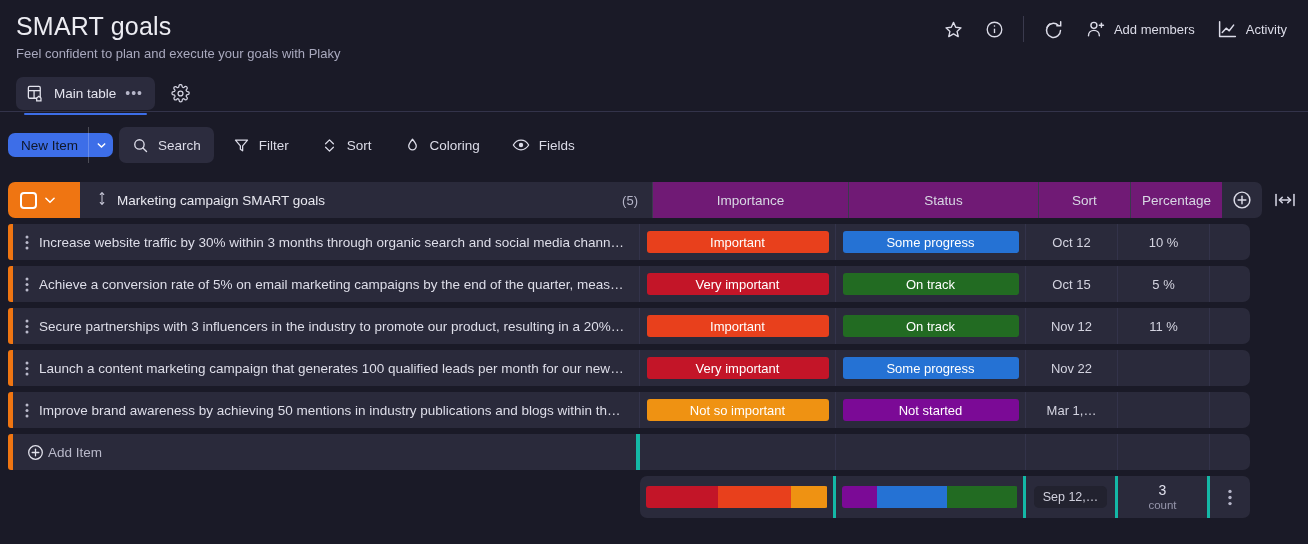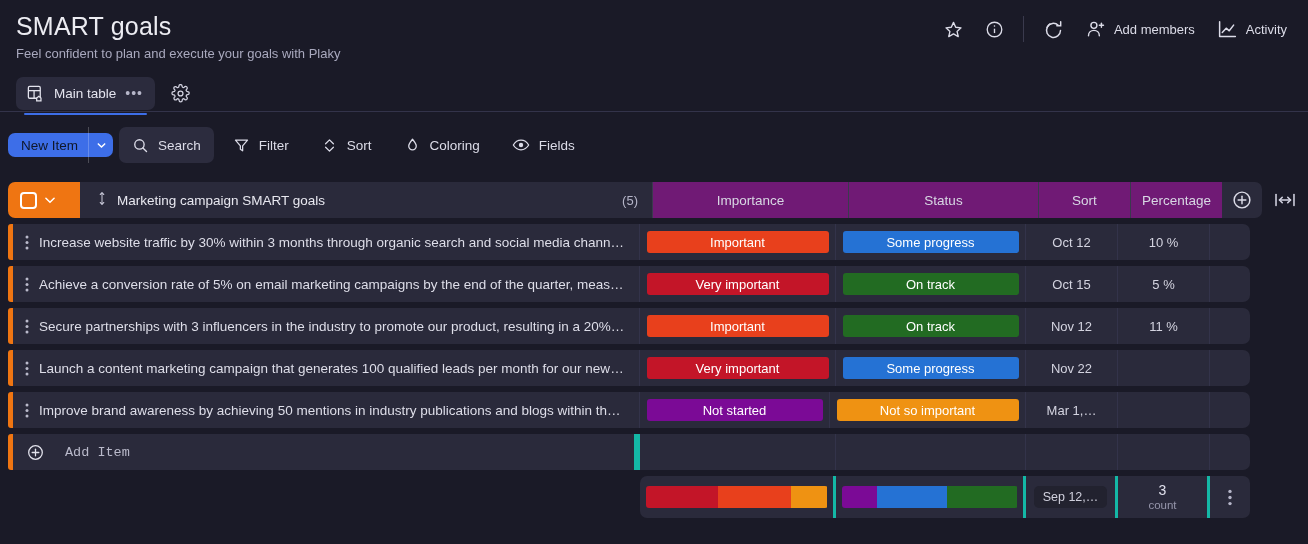--- a/index.html
+++ b/index.html
@@ -151,22 +151,22 @@
   .badge {
     width: 182px; height: 22px; border-radius: 3px;
     display: flex; align-items: center; justify-content: center;
     font-size: 13px; color: #fff;
   }
   .c-sta .badge { width: 176px; }
 
   
   .add-main {
     width: 627px; background: #2a2a3b; display: flex; align-items: center;
-    gap: 20px; padding-left: 13px; border-right: 6px solid #14b8a6;
-    font-size: 13.5px; color: #b9b9ca; font-family: Liberation Mono, monospace;
+    gap: 3px; padding-left: 13px; border-right: 4px solid #14b8a6;
+    font-size: 13.5px; color: #b9b9ca;
   }
 
   
   .sum-row { display: flex; align-items: stretch; height: 42px; margin-top: 6px; }
   .sum-spacer { width: 632px; flex: none; }
   .sum-cell {
     background: #2a2a3b; display: flex; flex-direction: column;
     align-items: center; justify-content: center;
     border-right: 3px solid #14b8a6;
   }
@@ -479,25 +479,25 @@
           <div class="row-main">
             <span class="row-dots">
               <svg width="4" height="15" viewBox="0 0 4 15">
                 <circle cx="2" cy="2" r="1.5" fill="#babacb"></circle>
                 <circle cx="2" cy="7.5" r="1.5" fill="#babacb"></circle>
                 <circle cx="2" cy="13" r="1.5" fill="#babacb"></circle>
               </svg>
             </span>
             <span class="row-text">Improve brand awareness by achieving 50 mentions in industry publications and blogs within the next…</span>
           </div>
+          <div class="cell c-imp">
+            <span class="badge" style="background:#ef9212">Not so important</span>
+          </div>
           <div class="cell c-sta">
             <span class="badge" style="background:#7b0a96">Not started</span>
-          </div>
-          <div class="cell c-imp">
-            <span class="badge" style="background:#ef9212">Not so important</span>
           </div>
           <div class="cell c-dat">Mar 1,…</div>
           <div class="cell c-pct"></div>
           <div class="cell c-end"></div>
         </div>
       </div>
 
     <div class="row">
       <div class="row-accent"></div>
       <div class="add-main">

